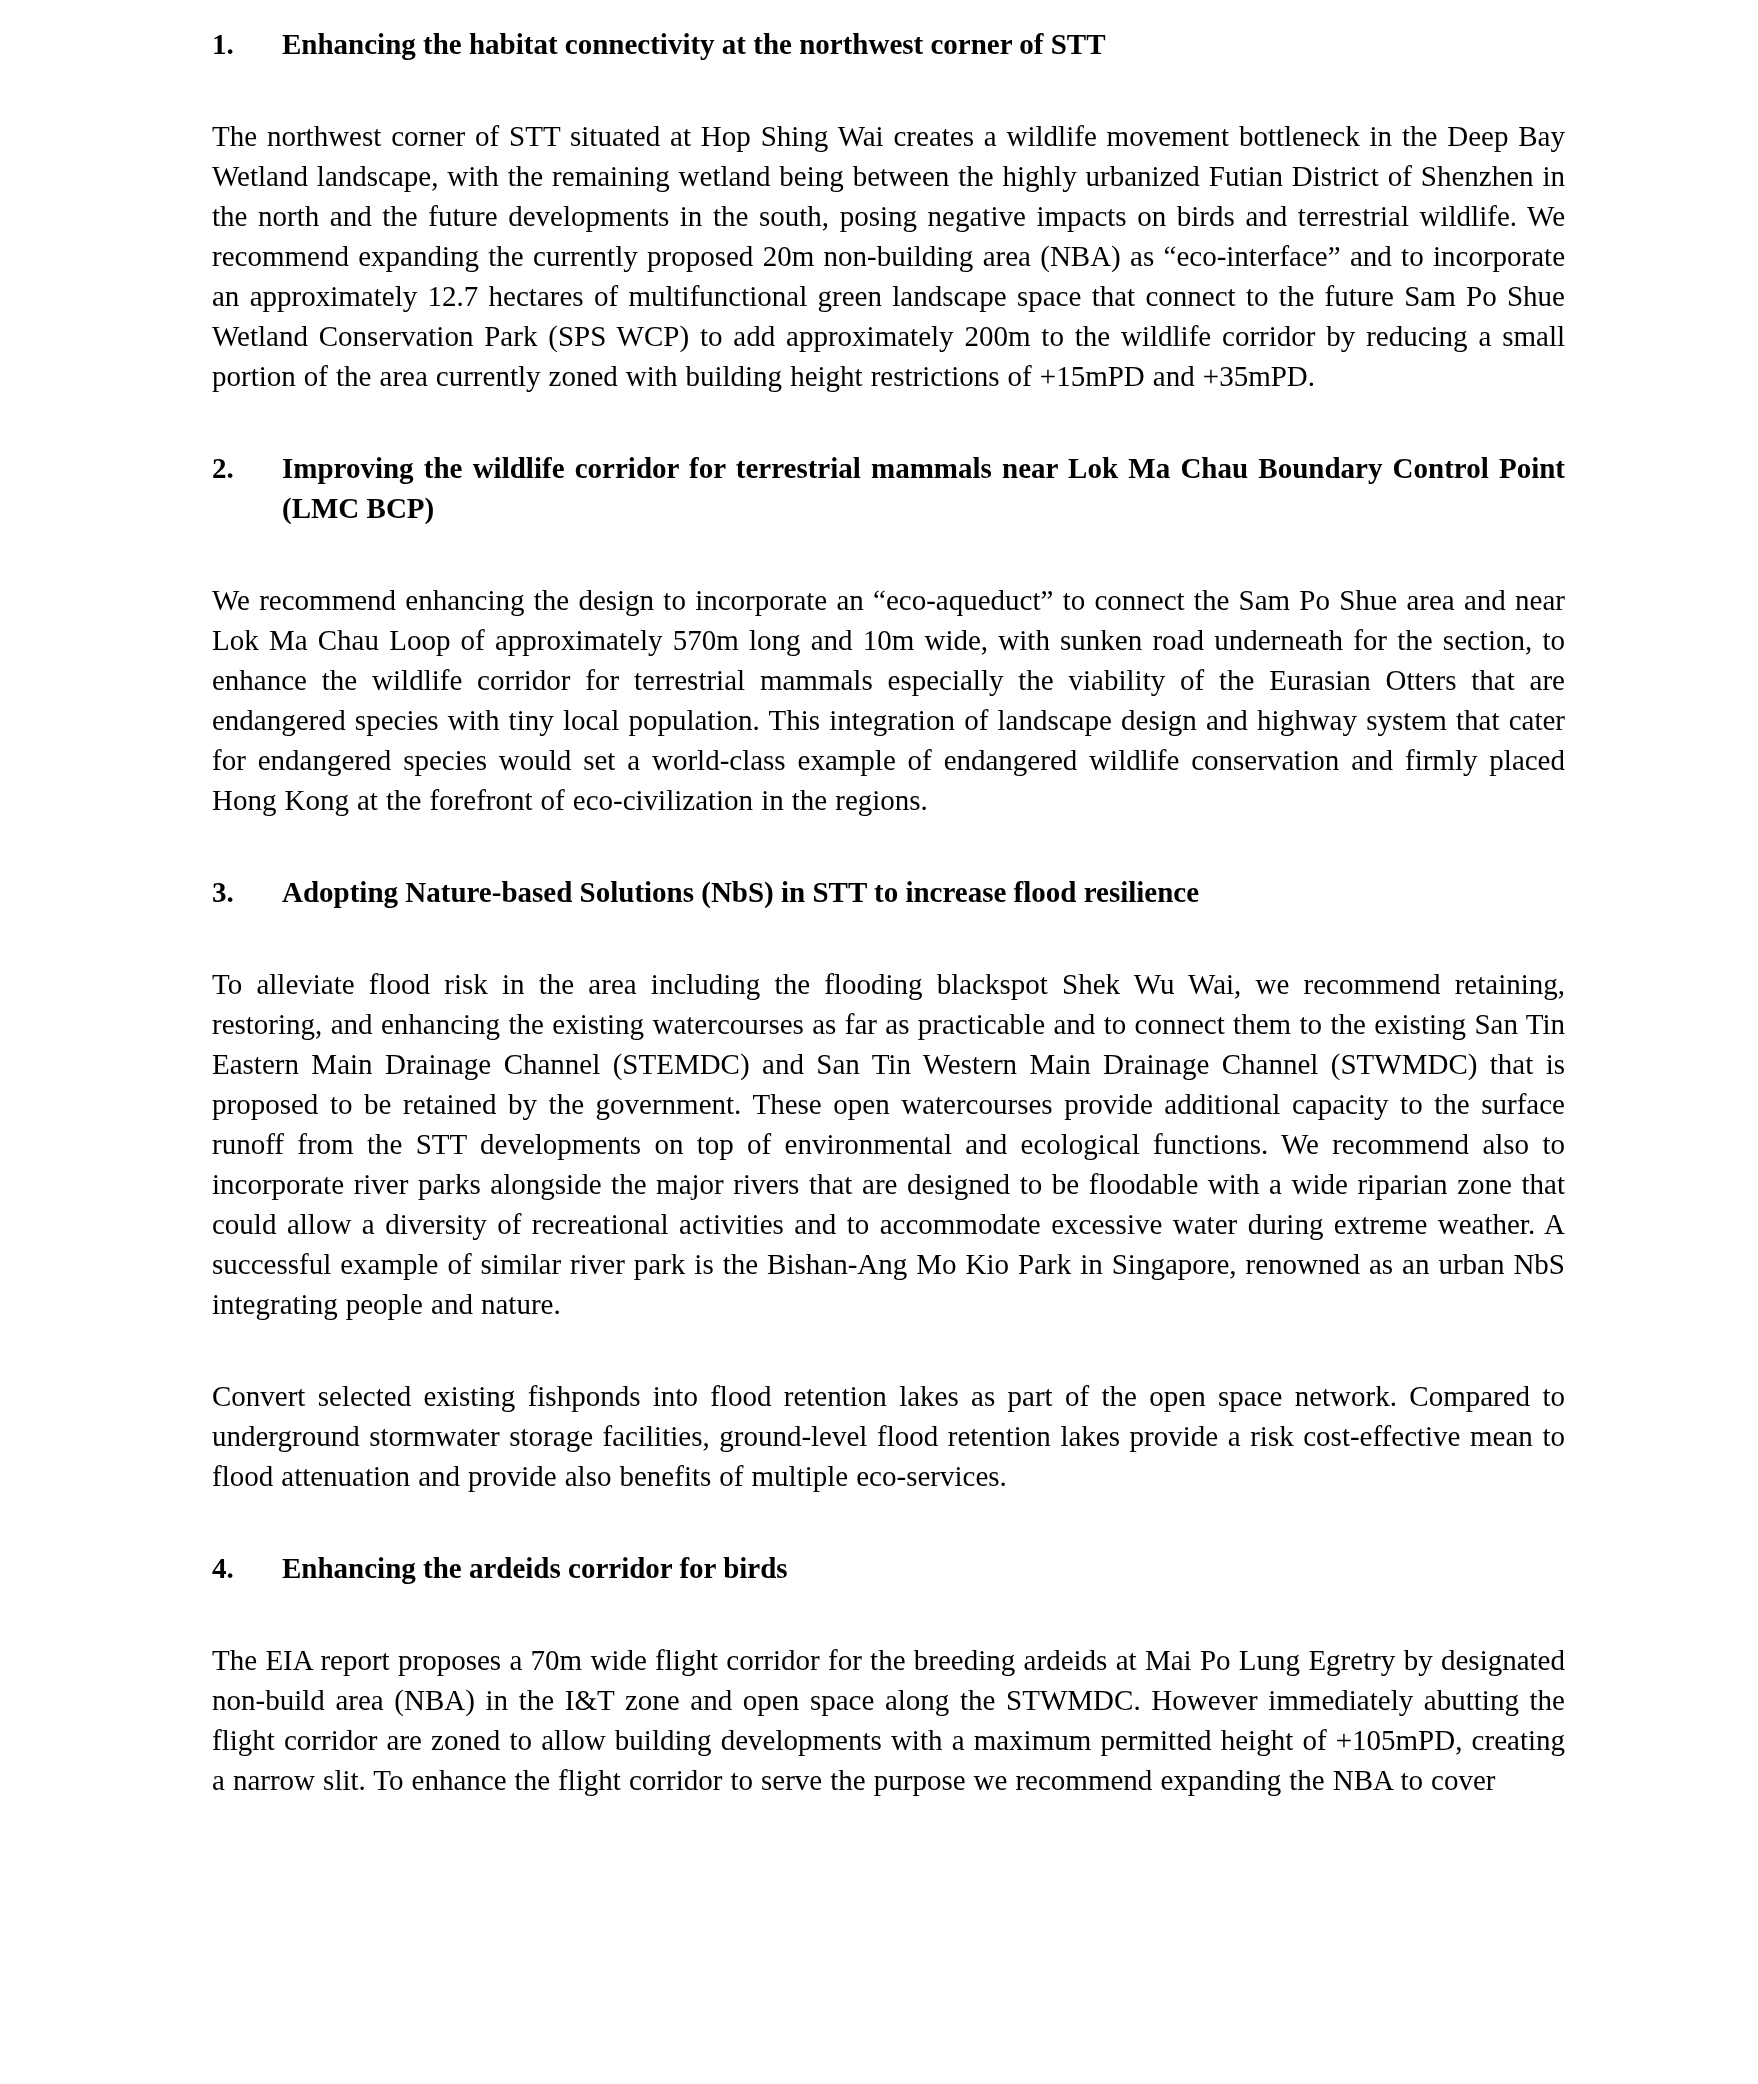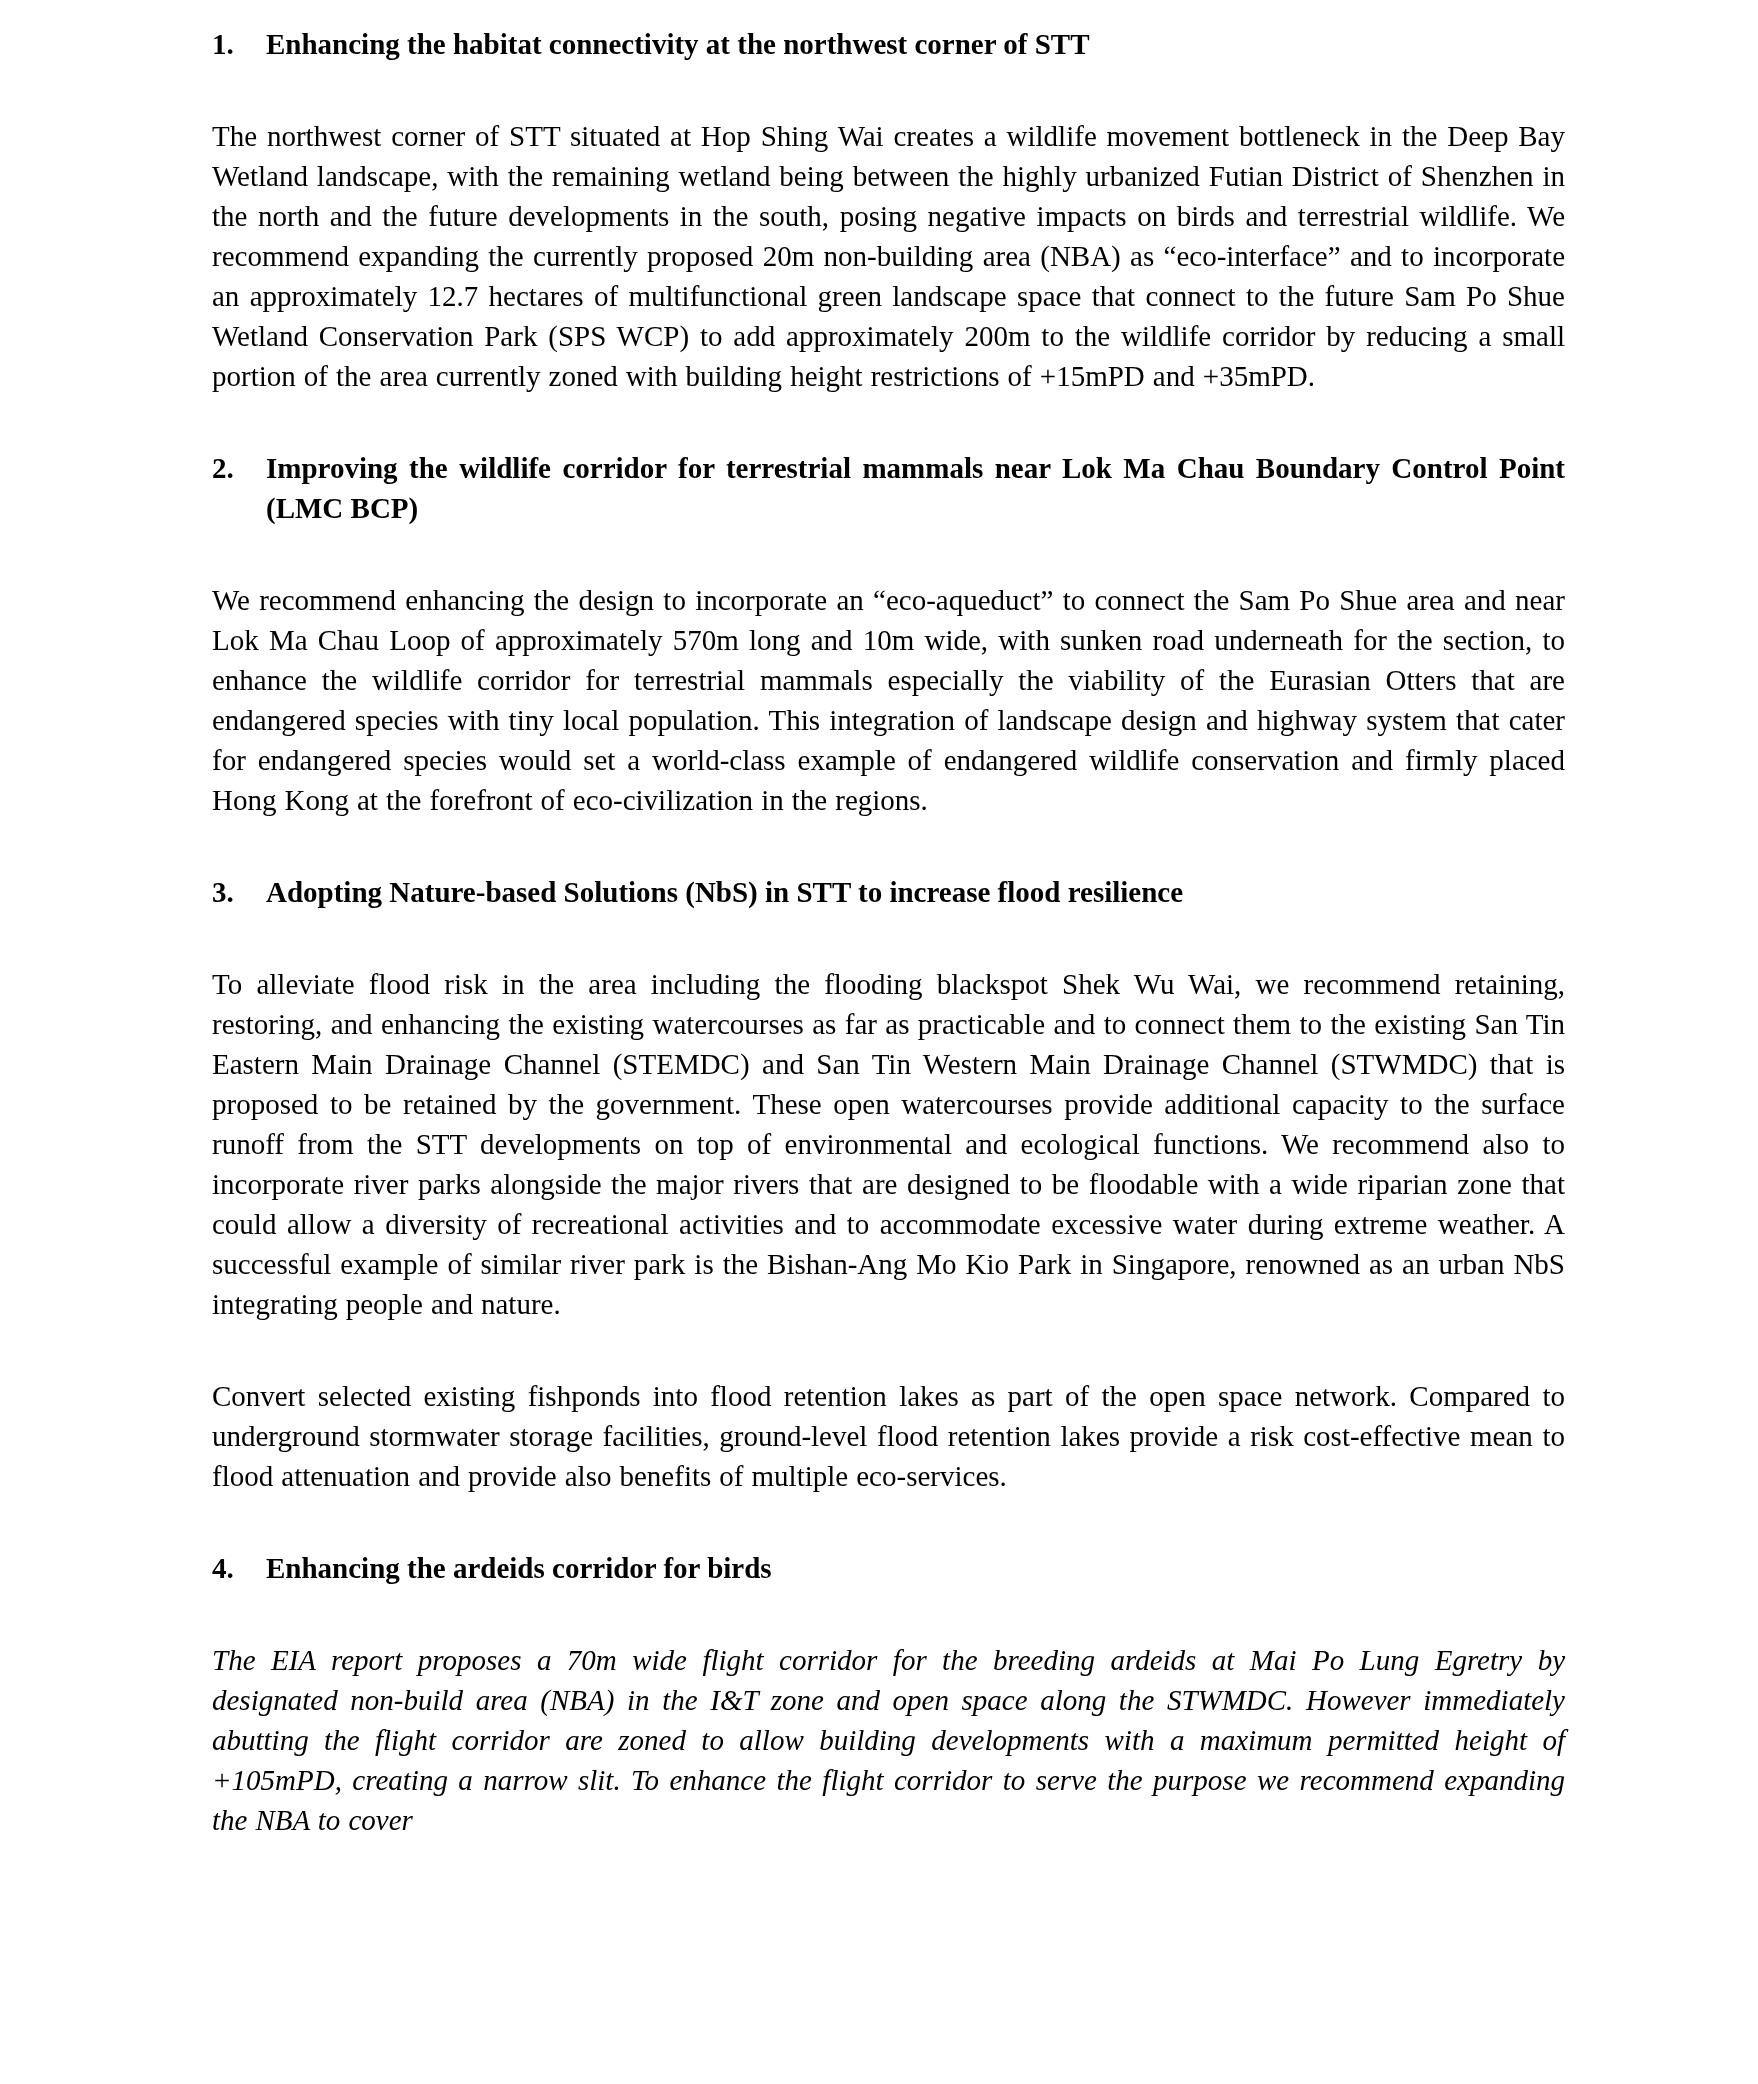--- a/index.html
+++ b/index.html
@@ -28,29 +28,29 @@
     font-weight: bold;
   }
   .heading .hnum {
     flex: 0 0 54px;
     width: 54px;
   }
   .heading .htext {
     flex: 1 1 auto;
     text-align: justify;
     text-align-last: left;
+    margin-left: 16px;
   }
   .para {
     text-align: justify;
     text-align-last: left;
     word-spacing: 0.8px;
   }
   .block:last-child {
     margin-bottom: 18px;
-    font-style: italic;
   }
 </style>
 </head>
 <body>
 
 <div class="page">
 
   <div class="block heading">
     <span class="hnum">1.</span>
     <span class="htext">Enhancing the habitat connectivity at the northwest corner of STT</span>

